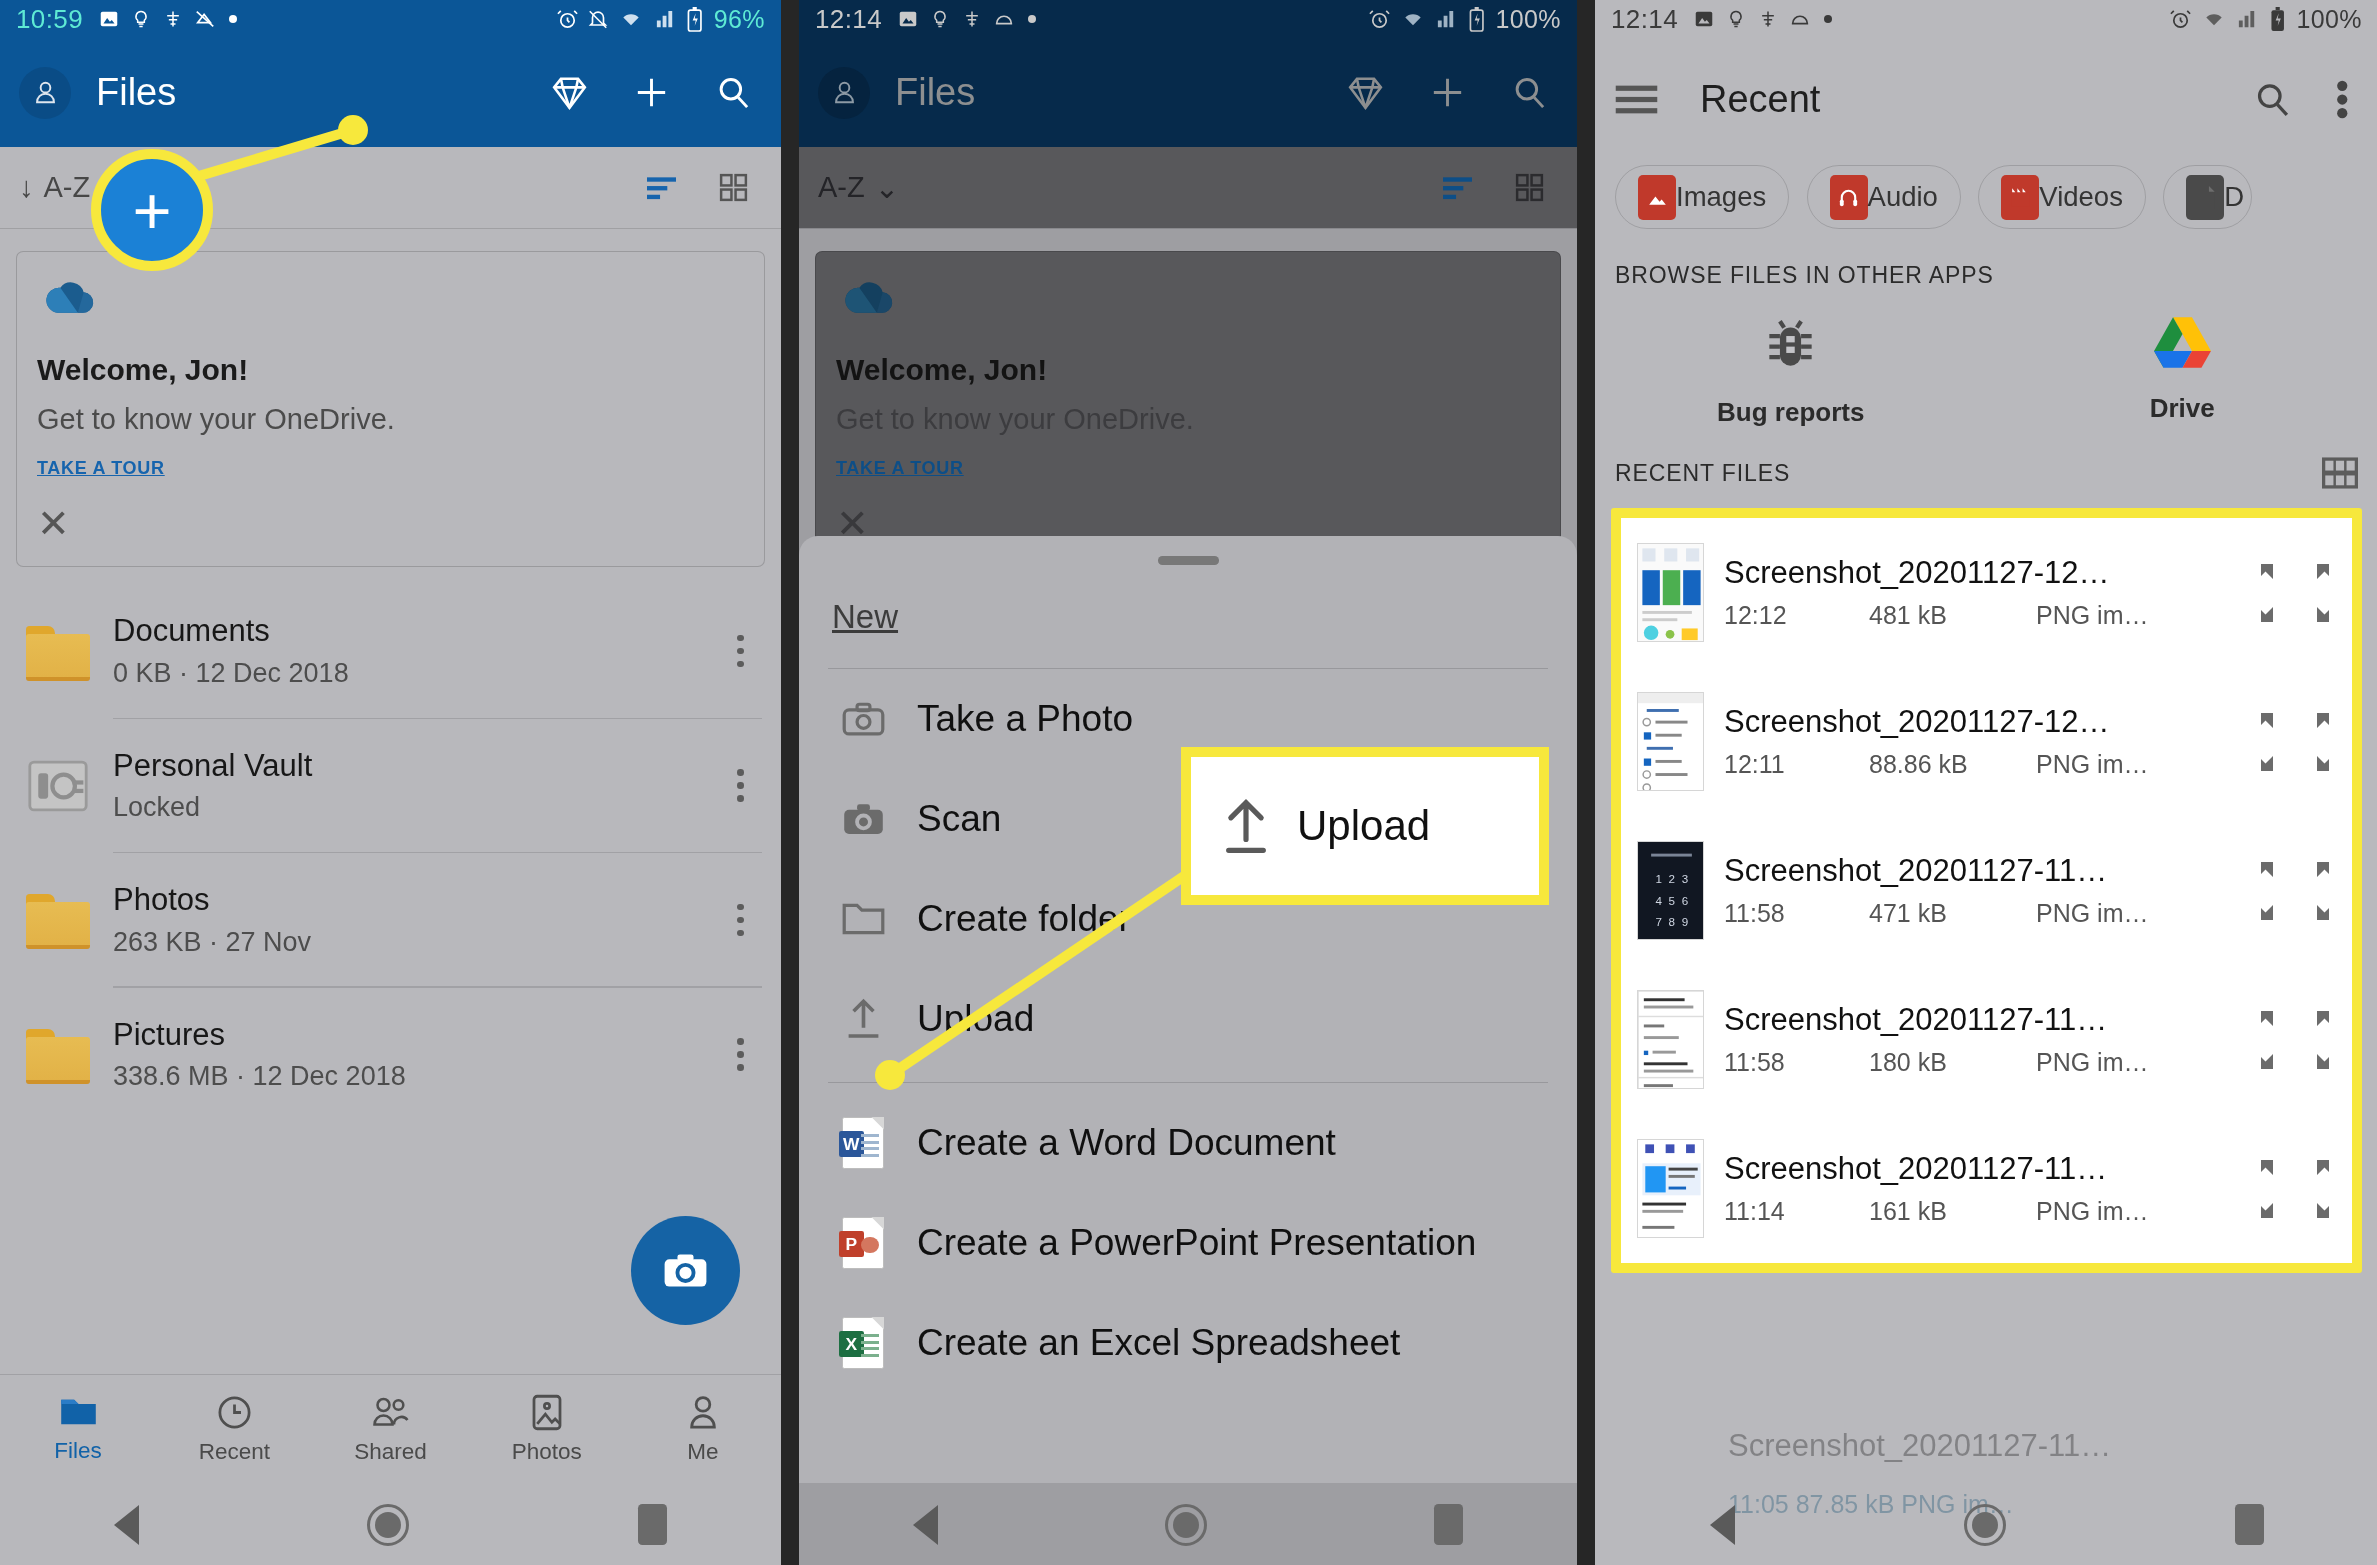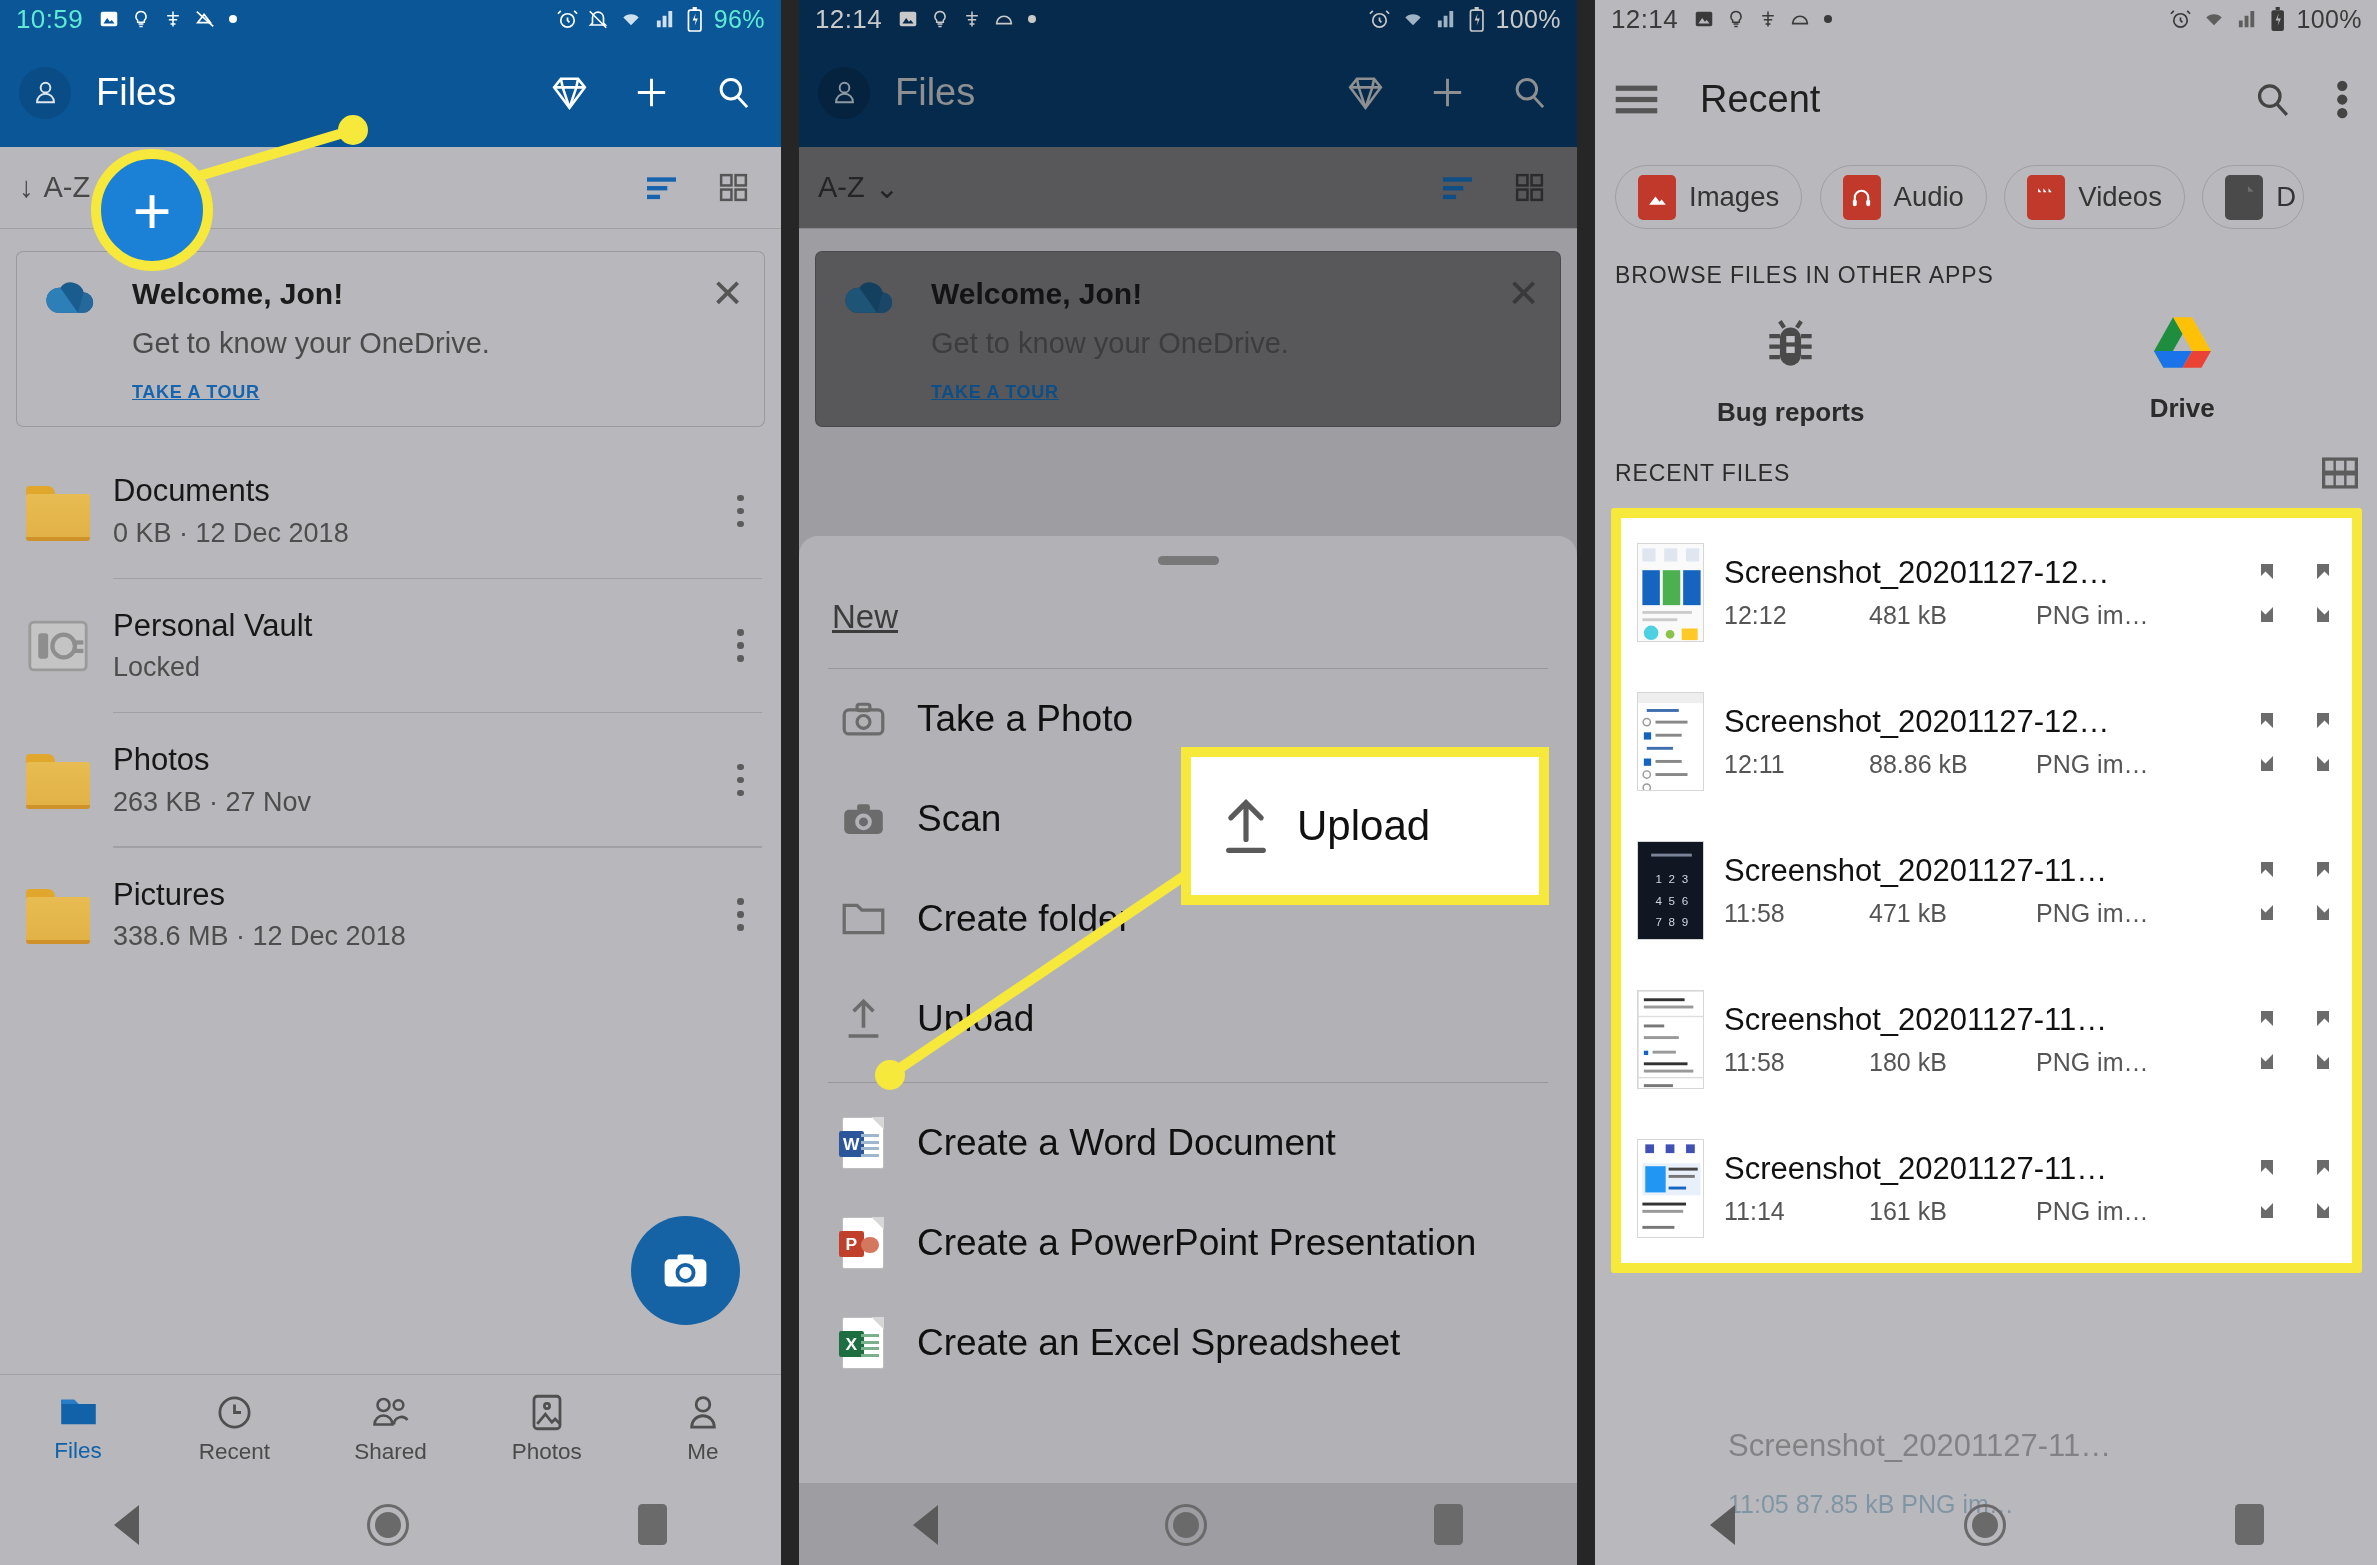--- a/index.html
+++ b/index.html
@@ -56,21 +56,21 @@
   .sortbar { height: 81px; display: flex; align-items: center; padding: 0 19px; font-size: 29px; }
   .panel-a .sortbar { background: #b8b8bc; color: #474747; }
   .panel-b .sortbar { background: #58585b; color: #242428; }
   .sortbar .sb-actions { margin-left: auto; display: flex; align-items: center; gap: 38px; padding-right: 11.6px; }
   .rule { height: 1.4px; background: rgba(0,0,0,.13); }
 
   
   .welcome {
     margin: 22px 16px 0 16px; border: 1.4px solid rgba(0,0,0,.16);
     border-radius: 7.2px; padding: 22px 20px 23px 20px;
-    display: flex; gap: 25px; position: relative;
+    display: flex; gap: 25px; position: relative; flex-direction: column;
   }
   .panel-a .welcome { background: #b8b8bc; }
   .panel-b .welcome { background: #58585b; }
   .welcome .wtext { flex: 1; padding-top: 2.9px; }
   .welcome .wtitle { font-size: 30px; font-weight: 700; }
   .welcome .wsub { font-size: 29px; margin-top: 16px; }
   .welcome .wcta { font-size: 18px; font-weight: 700; letter-spacing: 0.7px; margin-top: 22px; text-decoration: underline; }
   .panel-a .wtitle { color: #1b1b1b; } .panel-a .wsub { color: #4b4b4b; } .panel-a .wcta { color: #1664ad; }
   .panel-b .wtitle { color: #131313; } .panel-b .wsub { color: #3c3c3f; } .panel-b .wcta { color: #0d4e87; }
   .welcome .wclose { font-size: 39px; line-height: 1; color: #555; flex: none; align-self: flex-start; }
@@ -147,21 +147,21 @@
   .doc .tag { position: absolute; left: -4.3px; top: 13px; width: 25px; height: 26px; border-radius: 2.2px;
               color: #fff; font-size: 17.4px; font-weight: 700; display:flex; align-items:center; justify-content:center; }
   .doc .lines { position:absolute; right: 4.3px; top: 16px; width: 17.4px; }
   .doc .lines i { display:block; height: 2.9px; background: #9fb6cf; margin-bottom: 3.6px; }
   .tag-w { background: #2b579a; } .tag-p { background: #c0402b; } .tag-x { background: #1d6f42; }
 
   
   .chips { display: flex; gap: 17.4px; padding: 0 20px; margin-top: 4.3px; }
   .chip {
     height: 64px; border: 1.4px solid rgba(0,0,0,.14); border-radius: 32px;
-    display: flex; align-items: center; gap: 13px; padding: 0 22px; flex: none;
+    display: flex; align-items: center; padding: 0 22px; flex: none;
   }
   .chip .clabel { font-size: 27.5px; color: #343434; }
   .chip-sq { width: 38px; height: 45px; border-radius: 5px; display:flex; align-items:center; justify-content:center; }
   .sec-head { font-size: 23px; letter-spacing: 0.9px; color: #2b2b2b; padding: 33px 20px 0 20px; font-weight: 400; }
   .apps { display: flex; padding: 25px 0 0 0; font-weight: bold; }
   .app { flex: 1; display: flex; flex-direction: column; align-items: center; gap: 22px; }
   .app .alabel { font-size: 26px; color: #2b2b2b; }
   .recent-head { display: flex; align-items: center; padding: 0 20px; margin-top: 29px; }
   .recent-head .rh-title { font-size: 23px; letter-spacing: 0.9px; color: #2b2b2b; }
   .recent-head .rh-grid { margin-left: auto; }

